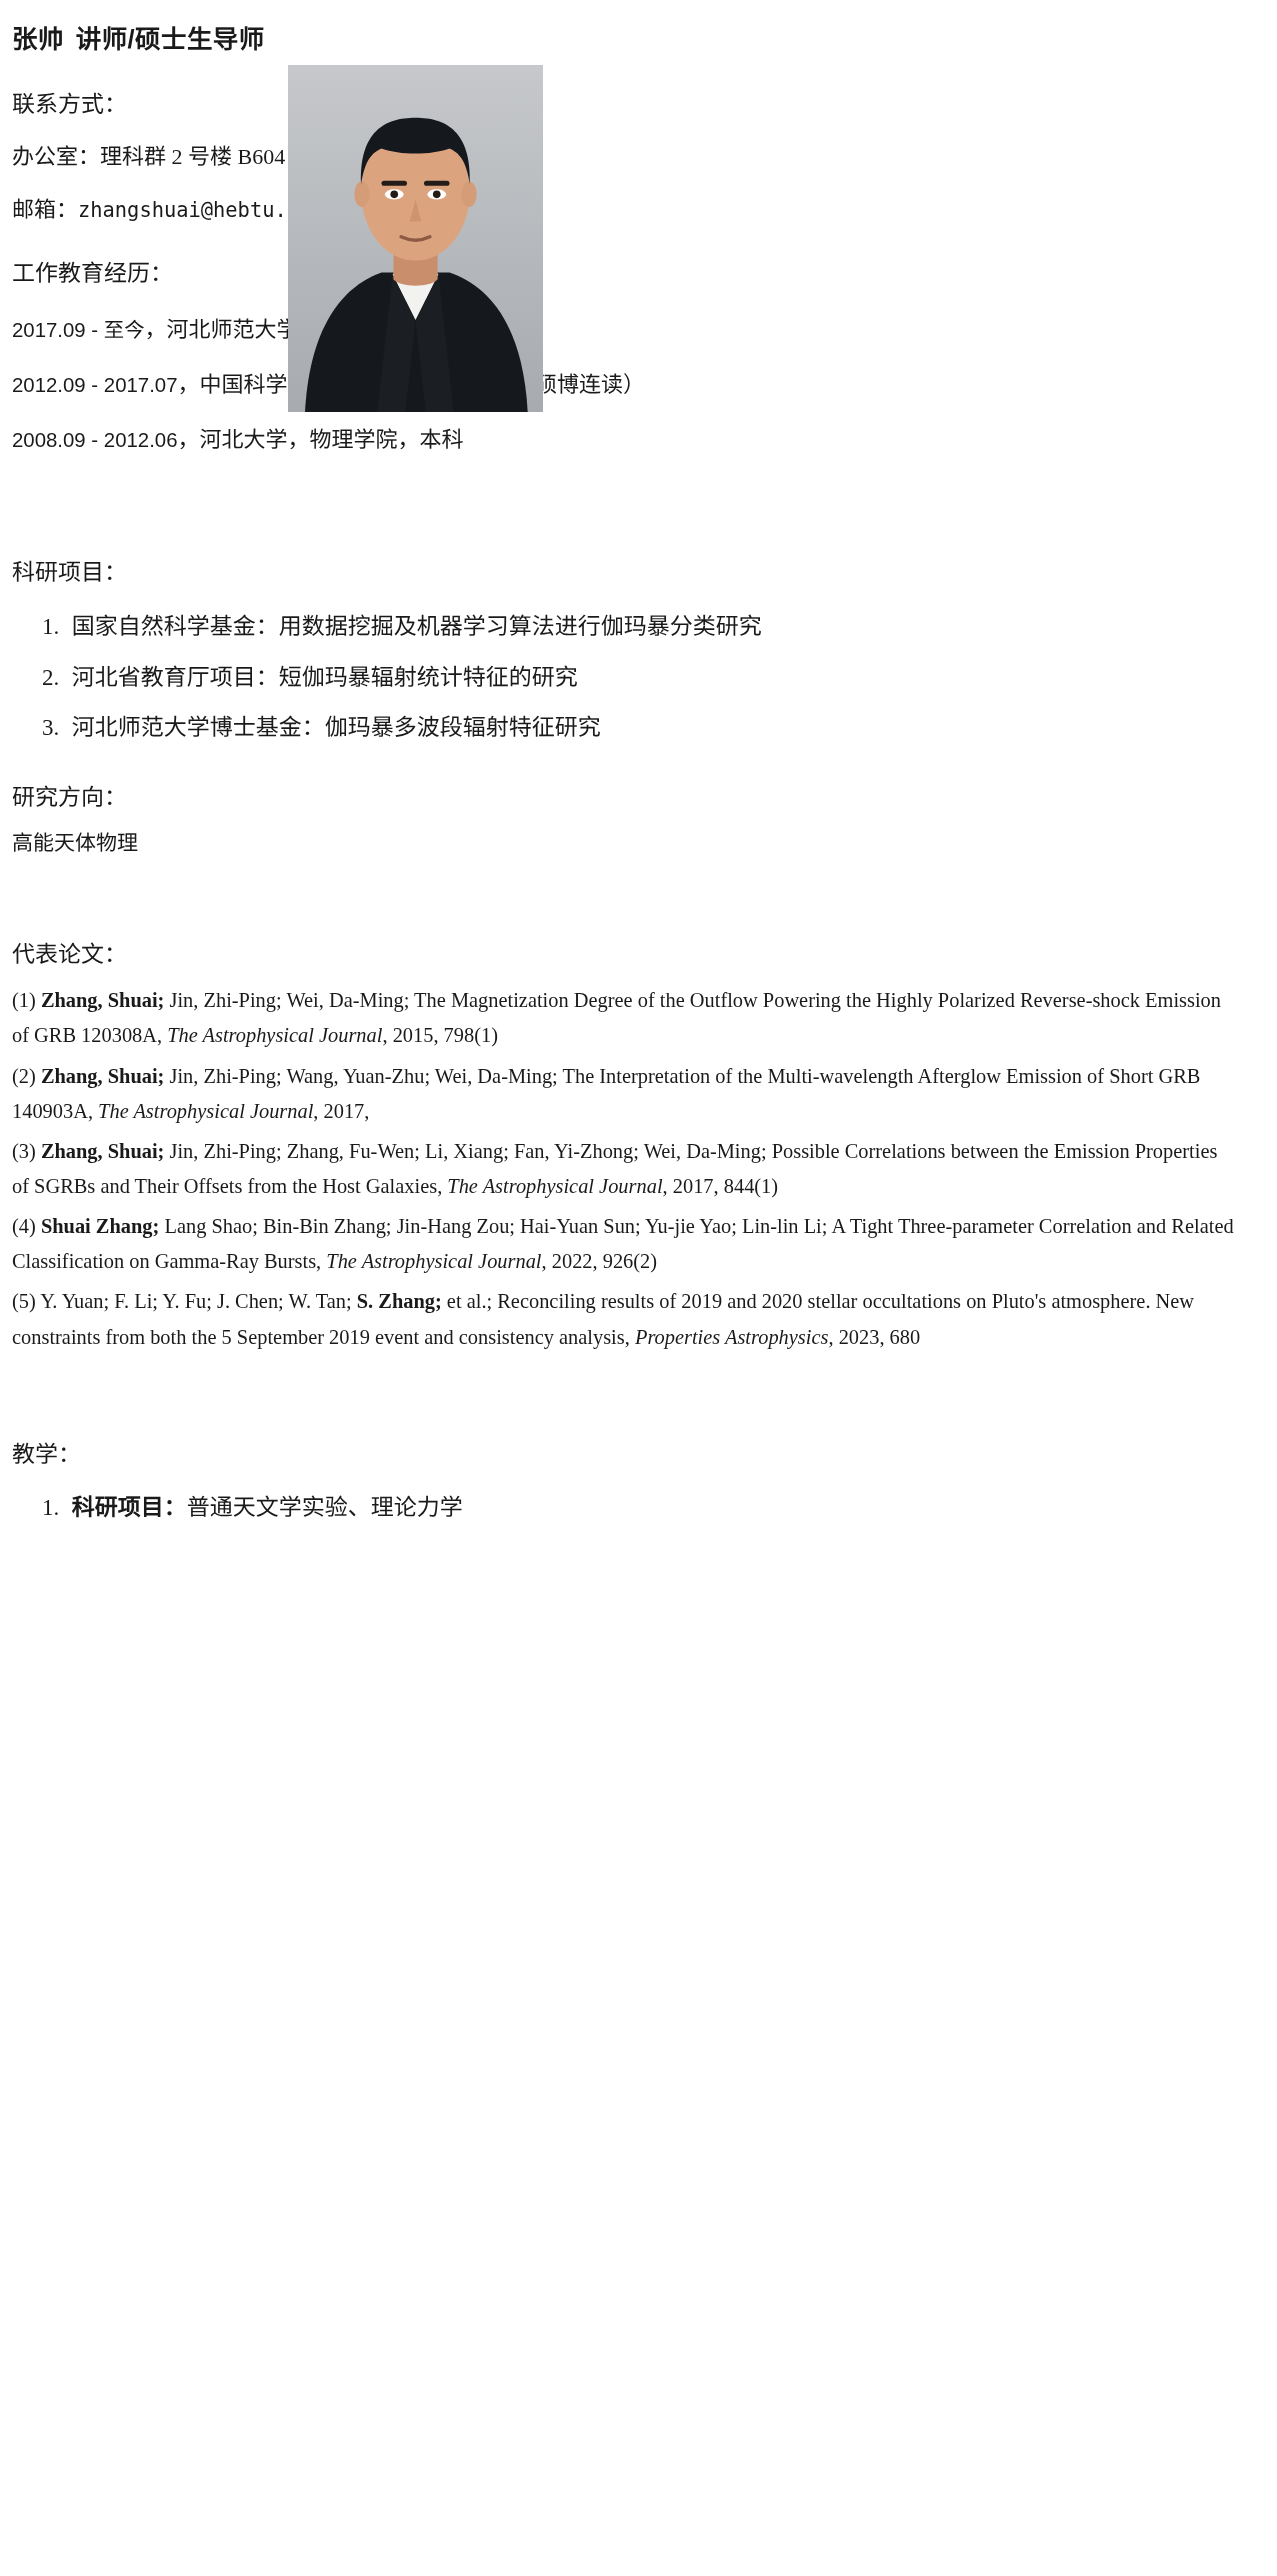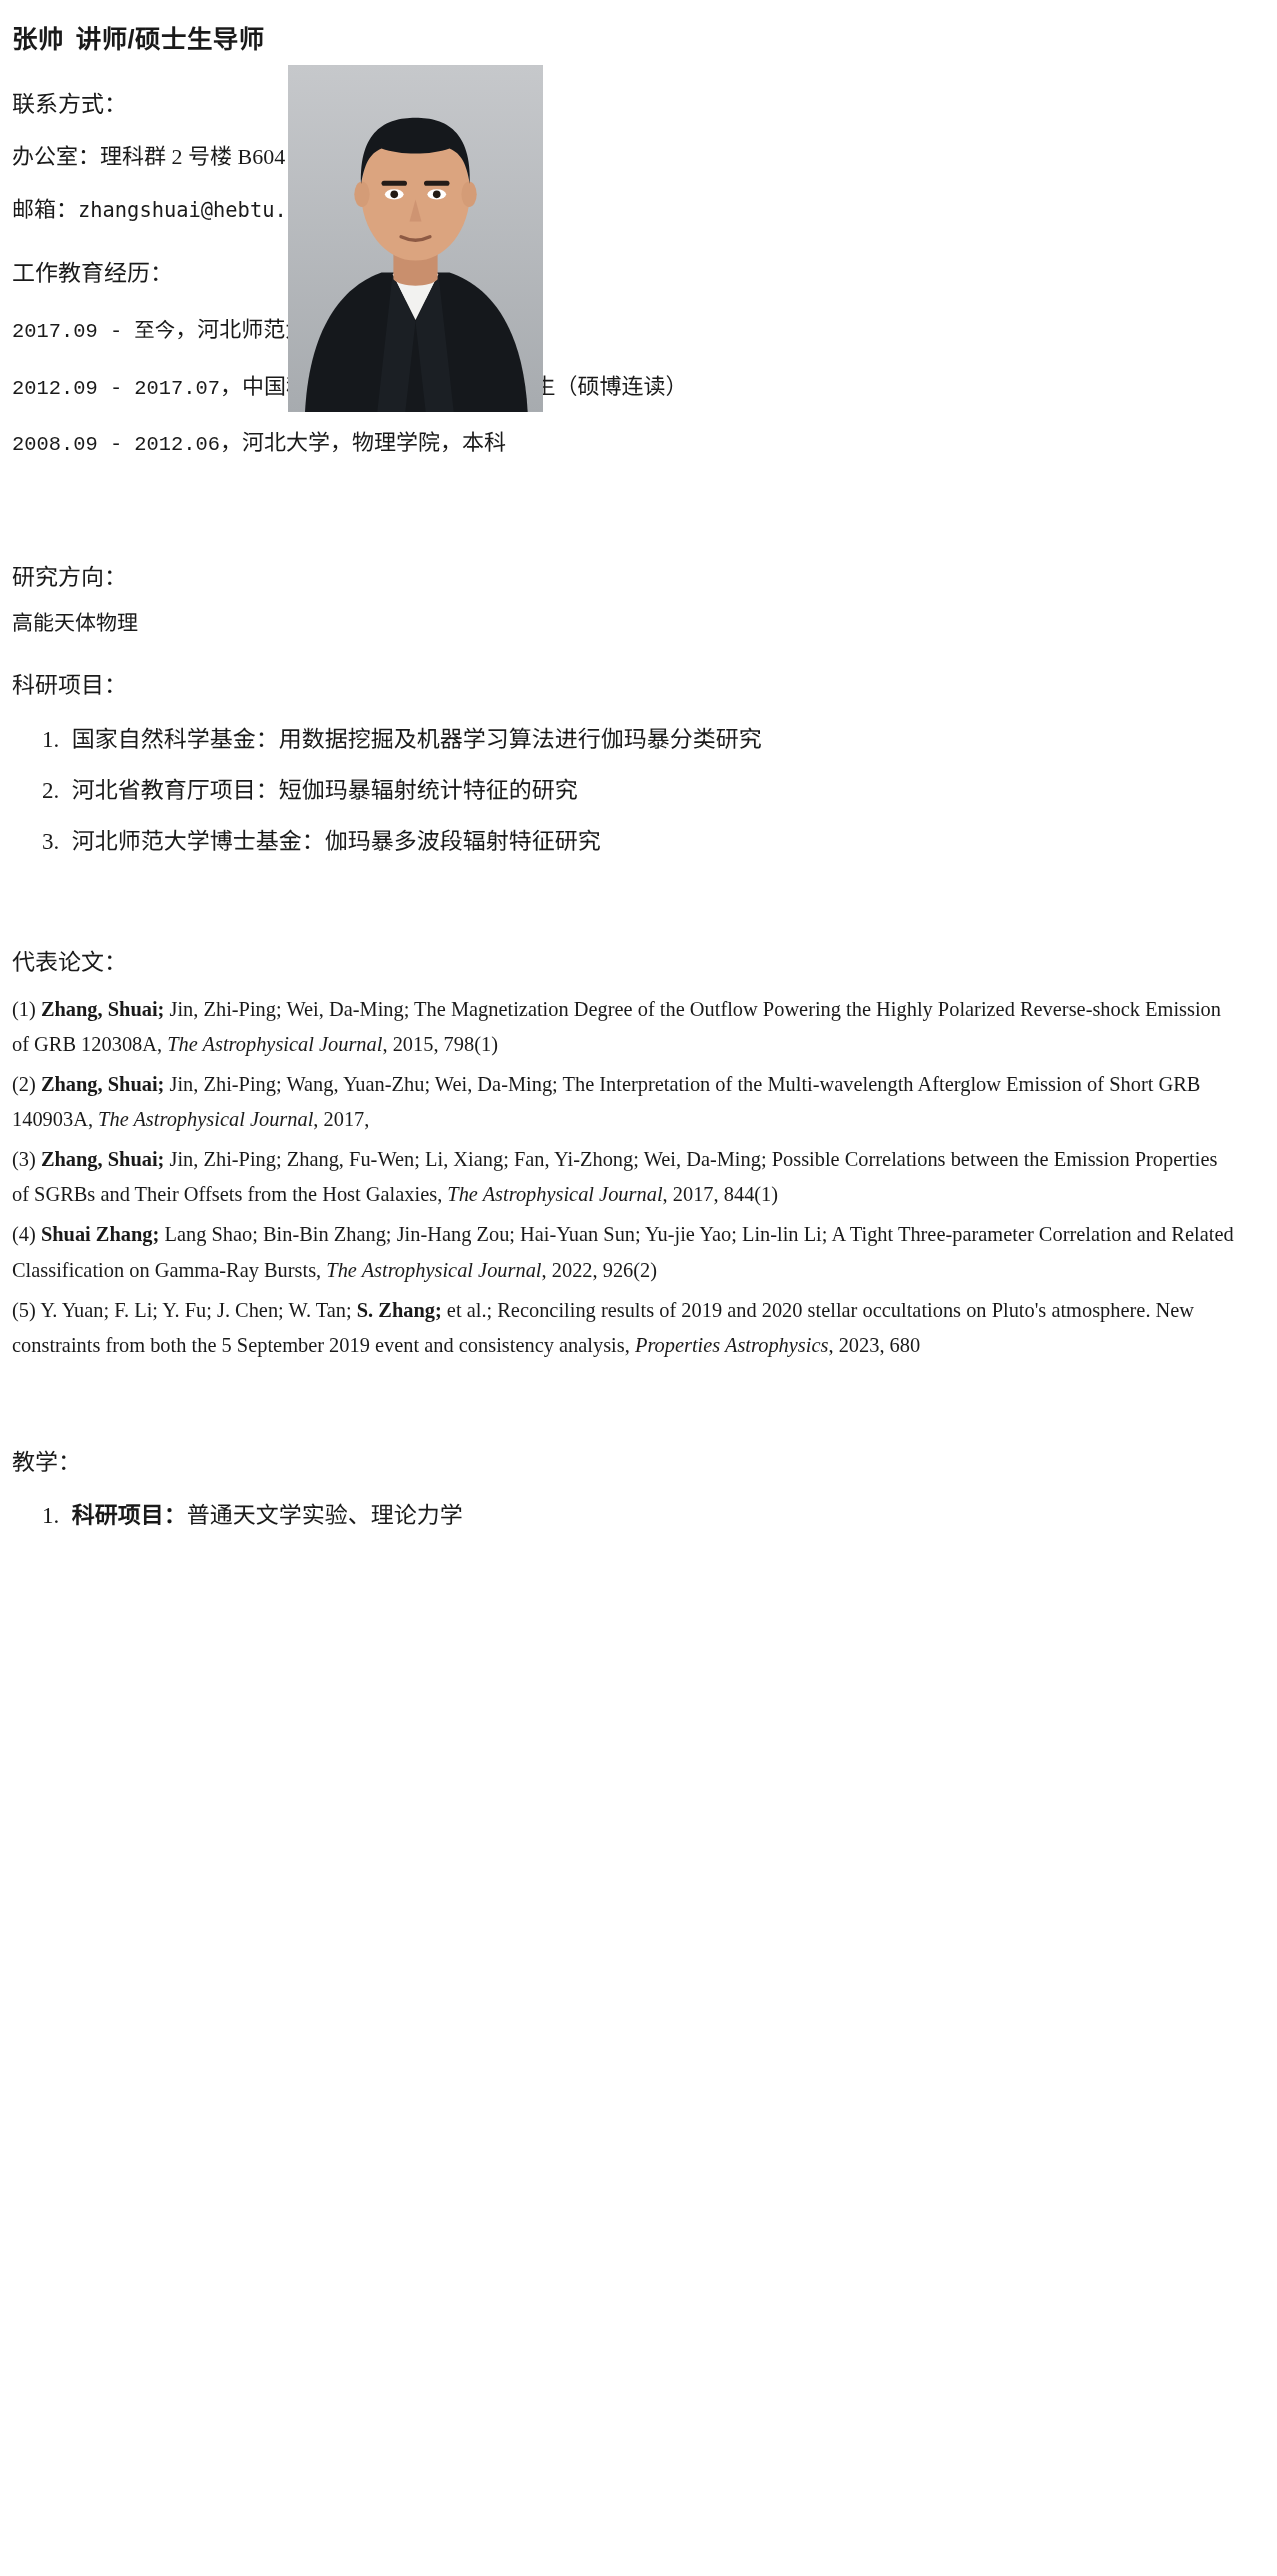--- a/index.html
+++ b/index.html
@@ -69,21 +69,21 @@
 
   
   .contact-block { max-width: 766px; }
 
   .work-item {
     font-size: 22px;
     line-height: 1.5;
     margin: 22px 0;
   }
   .work-item .range {
-    font-family: Liberation Mono, monospace;
+    font-family: Liberation Sans, sans-serif;
     font-size: 20.4px;
   }
 
   .plain-line {
     font-size: 21px;
     margin: 13.6px 0 0 0;
     line-height: 1.5;
   }
 
   ol.projects {
@@ -187,33 +187,33 @@
       <span class="range">2012.09 - 2017.07</span><span>，中国科学院紫金山天文台 研究生（硕博连读）</span>
     </div>
     <div class="work-item">
       <span class="range">2008.09 - 2012.06</span><span>，河北大学，物理学院，本科</span>
     </div>
   </div>
 
   <div class="spacer-lg"></div>
 
   <div>
-    <div class="section-head">研究方向：</div>
-    <div class="plain-line">高能天体物理</div>
-  </div>
-
-  <div>
     <div class="section-head">科研项目：</div>
     <ol class="projects">
       <li>国家自然科学基金：用数据挖掘及机器学习算法进行伽玛暴分类研究</li>
       <li>河北省教育厅项目：短伽玛暴辐射统计特征的研究</li>
       <li>河北师范大学博士基金：伽玛暴多波段辐射特征研究</li>
     </ol>
   </div>
 
+  <div>
+    <div class="section-head">研究方向：</div>
+    <div class="plain-line">高能天体物理</div>
+  </div>
+
   <div class="spacer-lg"></div>
 
   <div>
     <div class="section-head">代表论文：</div>
 
     <div class="papers">
 
       <p class="paper">
         <span>(1) </span><b>Zhang, Shuai;</b><span> Jin, Zhi-Ping; Wei, Da-Ming; The Magnetization Degree of the Outflow Powering the Highly Polarized Reverse-shock Emission of GRB 120308A, </span><span class="jnl">The Astrophysical Journal</span><span>, 2015, 798(1)</span>
       </p>

